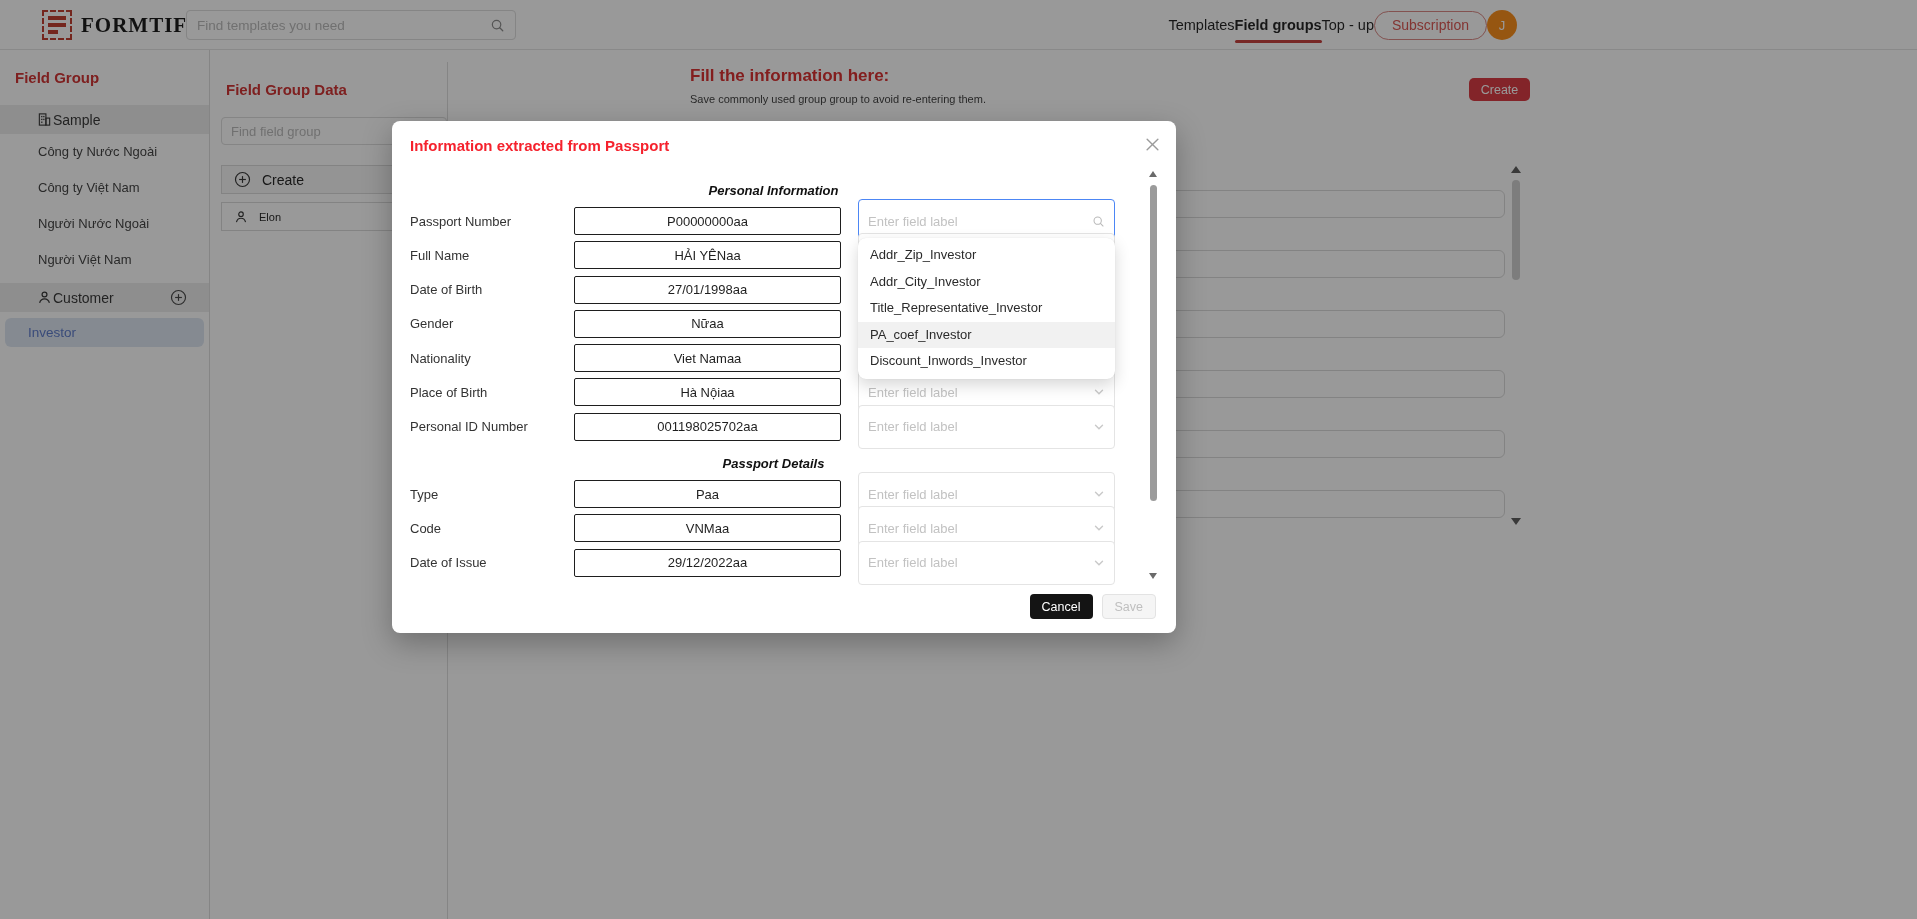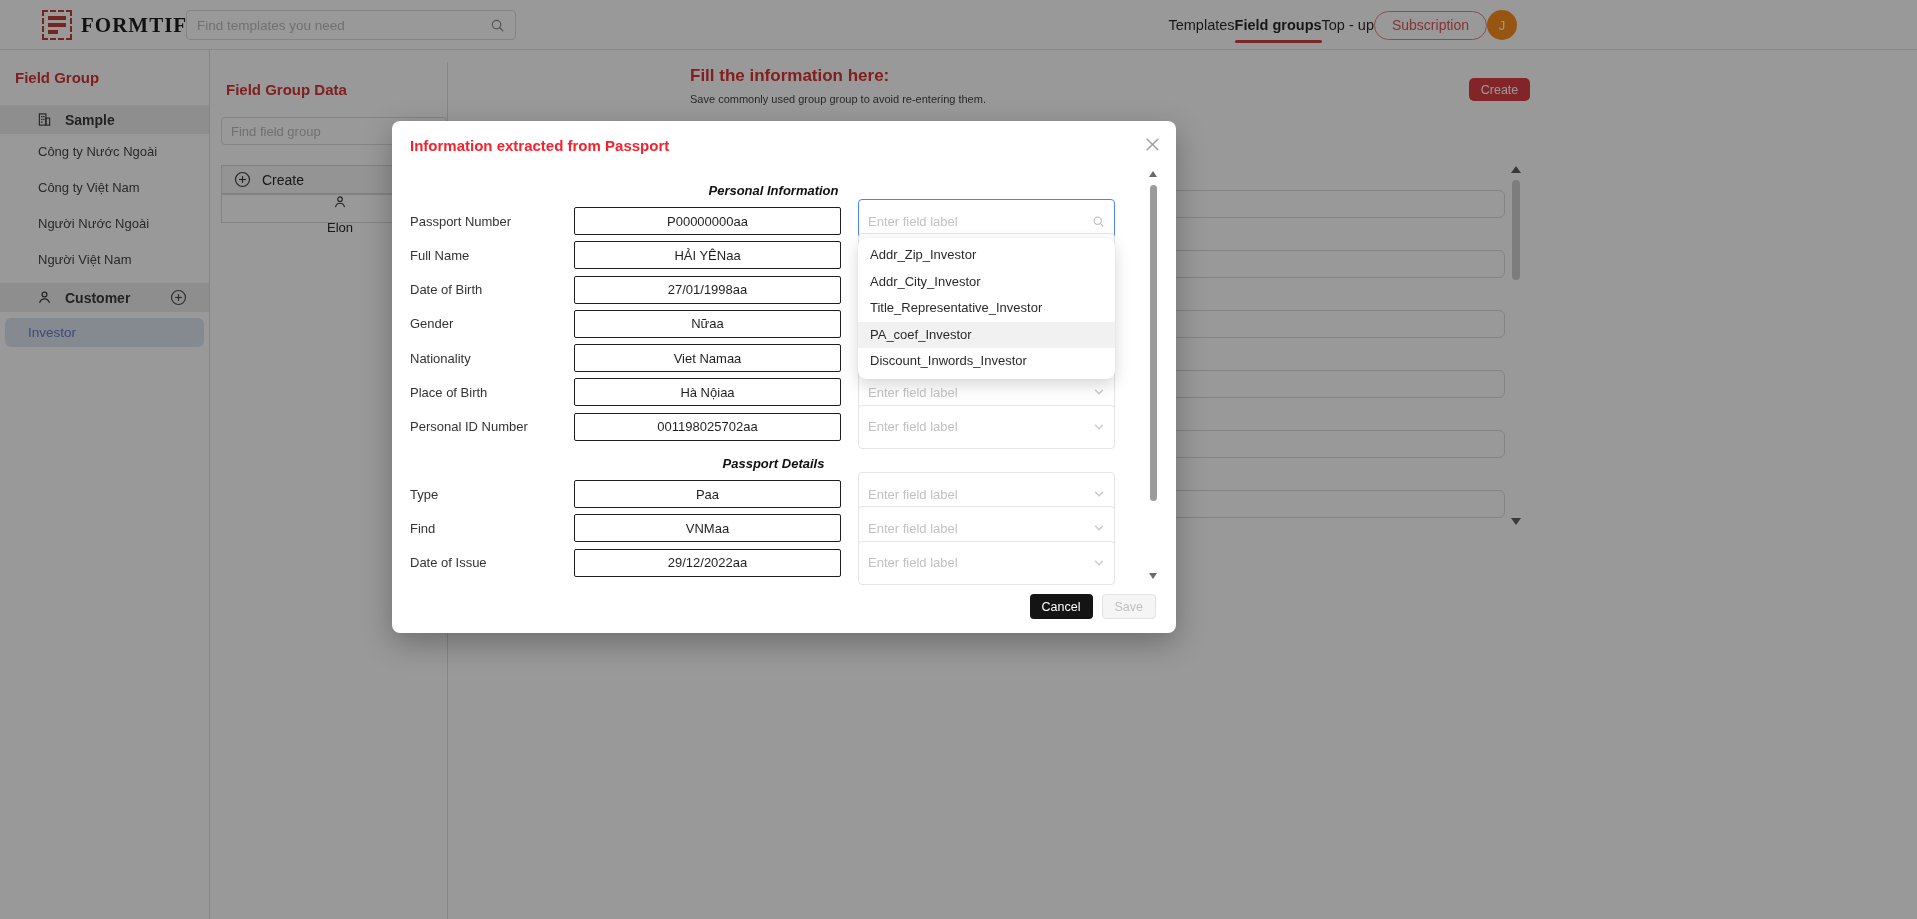--- a/index.html
+++ b/index.html
@@ -30,42 +30,42 @@
                             background:#c43b38; border-radius:2px; }
   .subscription { height:29px; padding:0 17px; border:1px solid #d98581; color:#d9534f; border-radius:15px;
                   font-size:14px; line-height:27px; background:#fff; cursor:pointer; }
   .avatar { width:30px; height:30px; border-radius:50%; background:#fa8c16; color:#fff; font-size:13px;
             display:flex; align-items:center; justify-content:center; }
 
   
   .sidebar { position:absolute; left:0; top:50px; bottom:0; width:210px; background:#fff;
              border-right:1px solid #dcdcdc; }
   .side-title { margin:19px 0 0 15px; font-size:15px; font-weight:700; color:#d02f2f; height:17px; }
-  .srow { margin-top:19px; height:29px; display:flex; align-items:center; gap:13px; padding-left:37px;
-          background:#ededed; color:#333; font-size:14px;font-weight:bold; }
+  .srow { margin-top:19px; height:29px; display:flex; align-items:center; gap:1px; padding-left:37px;
+          background:#ededed; color:#333; font-size:14px; }
   .srow.customer { margin-top:5px; }
   .srow .add { margin-left:auto; margin-right:22px; color:#444; display:flex; }
   .side-sub { }
   .side-sub-item { height:36px; line-height:36px; padding-left:38px; font-size:13px; color:#3f3f3f; cursor:pointer;
                    white-space:nowrap; }
   .side-sel { margin:6px 5px 0 5px; height:29px; border-radius:6px; background:#dde6f2; color:#5b79c9;
               padding-left:23px; line-height:29px; font-size:13.5px; cursor:pointer; }
 
   
   .panel { position:absolute; left:211px; top:62px; bottom:0; width:237px; background:#fff;
            border-right:1px solid #dcdcdc; }
   .panel-title { margin:19px 0 0 15px; font-size:15px; font-weight:700; color:#d02f2f; }
   .psearch { position:absolute; left:10px; top:55px; width:226px; height:28px; border:1px solid #dcdcdc;
              border-radius:4px; display:flex; align-items:center; padding:0 9px; background:#fff; }
   .psearch input { flex:1; border:0; outline:0; font-size:13px; color:#333; background:transparent; font-family:inherit; }
   .psearch input::placeholder { color:#b9b9b9; }
   .plist { position:absolute; left:10px; top:103px; width:226px; }
   .prow { height:29px; border:1px solid #d9d9d9; display:flex; align-items:center; gap:11px;
           padding-left:12px; font-size:14px; color:#222; background:#f7f7f7; cursor:pointer; }
-  .prow.item { background:#fff; font-size:13px;flex-direction:column; }
+  .prow.item { margin-top:8px; background:#fff; font-size:11px; }
 
   
   .main { position:absolute; left:449px; top:50px; right:0; bottom:0; background:#fff; }
   .main-heading { position:absolute; left:241px; top:16px; font-size:17px; font-weight:700; color:#d92b2b; }
   .main-sub { position:absolute; left:241px; top:43px; font-size:11px; color:#3d3d3d; }
   .main-create { position:absolute; left:1020px; top:28px; width:61px; height:23px; background:#d9363e;
                  color:#fff; font-size:12.5px; border:0; border-radius:5px; cursor:pointer; font-family:inherit; }
   .ghost-row { position:absolute; left:251px; width:805px; height:28px; border:1px solid #d9d9d9;
                border-radius:6px; background:#fff; }
   .pg-scroll-up, .pg-scroll-down { position:absolute; left:1062px; width:0; height:0;
@@ -344,21 +344,21 @@
     <div class="fgap"></div>
     <div class="fselect">
       <span class="ph">Enter field label</span>
       <svg class="icon icon-chev" width="12" height="12" viewBox="0 0 12 12">
         <path d="M2.5 4.3 L6 7.8 L9.5 4.3" fill="none" stroke="currentColor" stroke-width="1.4" stroke-linecap="round"></path>
       </svg>
 
     </div>
   </div>
         <div class="frow">
-    <div class="flabel">Find</div>
+    <div class="flabel">Code</div>
     <input class="fval" value="VNMaa" style="">
     <div class="fgap"></div>
     <div class="fselect">
       <span class="ph">Enter field label</span>
       <svg class="icon icon-chev" width="12" height="12" viewBox="0 0 12 12">
         <path d="M2.5 4.3 L6 7.8 L9.5 4.3" fill="none" stroke="currentColor" stroke-width="1.4" stroke-linecap="round"></path>
       </svg>
 
     </div>
   </div>

